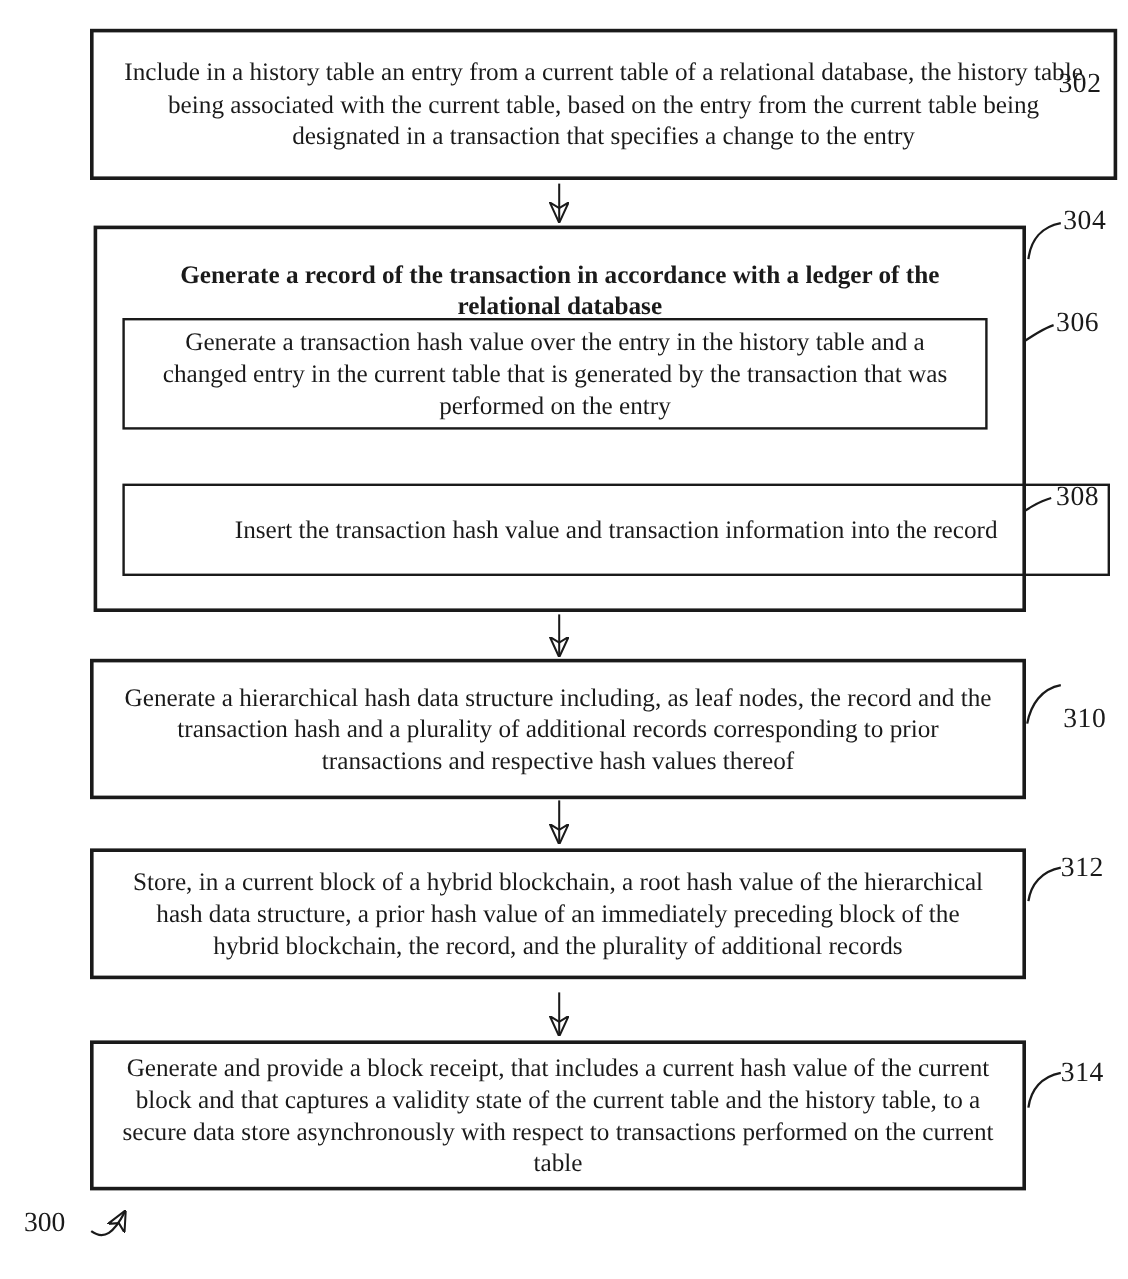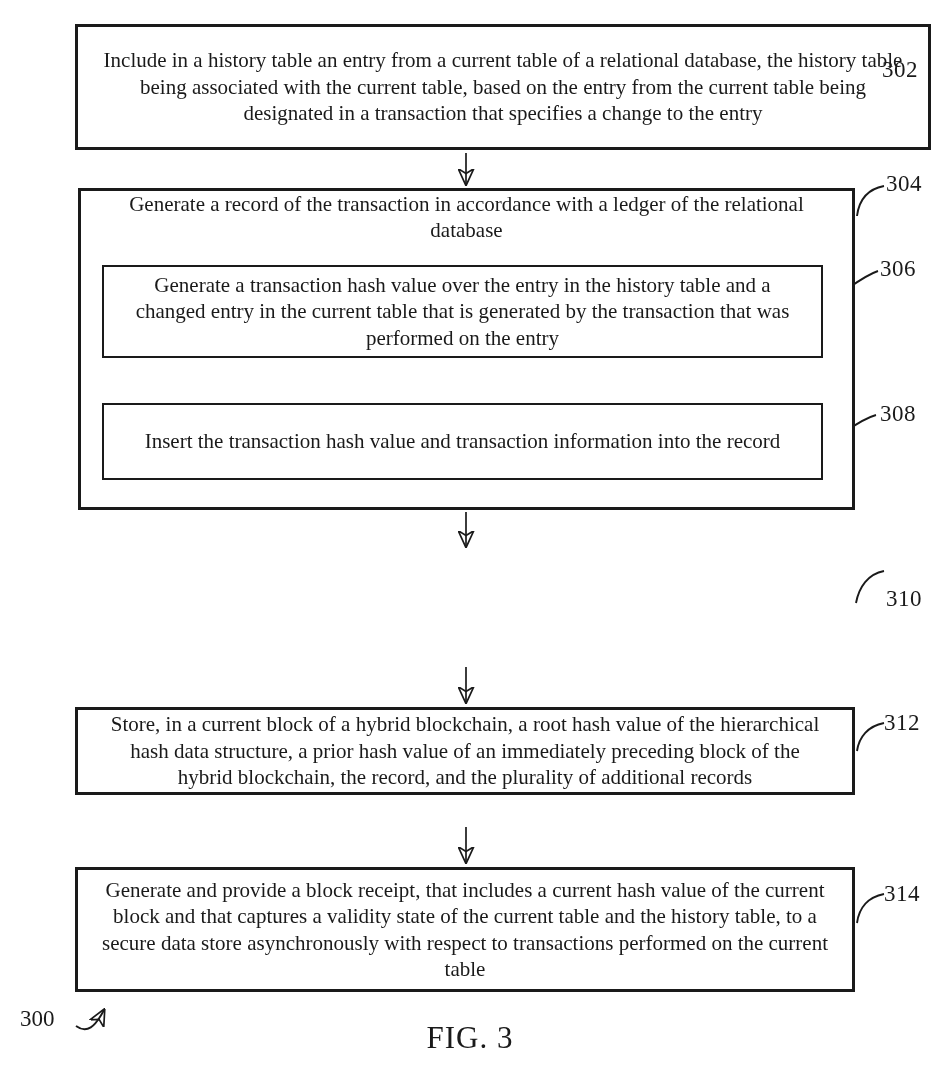--- a/index.html
+++ b/index.html
@@ -33,21 +33,21 @@
   }
   .box-text {
     text-align: center;
     font-size: 21px;
     line-height: 1.26;
     padding: 2px 24px;
   }
   .box-inner { border-width: 2px; background: transparent; font-family: Liberation Serif, serif; }
   .box-inner .box-text { padding: 2px 30px; }
   .box-container { align-items: flex-start; }
-  .box-container > .box-text { width: 100%; padding-top: 0; }
+  .box-container > .box-text { width: 100%; padding-top: 25px; font-weight: bold; }
   .ref-num {
     position: absolute;
     font-size: 23px;
     letter-spacing: 0.5px;
     white-space: nowrap;
   }
   .fig-ref-num {
     position: absolute;
     left: 20px;
     top: 1006px;
@@ -96,38 +96,40 @@
     <div class="box-text">Include in a history table an entry from a current table of a relational database, the history table being associated with the current table, based on the entry from the current table being designated in a transaction that specifies a change to the entry</div>
   </div>
 
   <div class="box box-container" style="left:78px; top:188px; width:777px; height:322px;">
     <div class="box-text">Generate a record of the transaction in accordance with a ledger of the relational database</div>
 
     <div class="box box-inner" style="left:21px; top:74px; width:721px; height:93px;">
       <div class="box-text">Generate a transaction hash value over the entry in the history table and a changed entry in the current table that is generated by the transaction that was performed on the entry</div>
     </div>
 
-    <div class="box box-inner" style="left:21px; top:212px; width:721px; height:77px;">
+    <div class="box box-inner" style="left:21px; top:212px; width:823px; height:77px;">
       <div class="box-text">Insert the transaction hash value and transaction information into the record</div>
     </div>
   </div>
 
+  <div class="box" style="left:75px; top:549px; width:780px; height:117px;">
+    <div class="box-text">Generate a hierarchical hash data structure including, as leaf nodes, the record and the transaction hash and a plurality of additional records corresponding to prior transactions and respective hash values thereof</div>
+  </div>
 
-  <div class="box" style="left:75px; top:707px; width:780px; height:88px;">
+  <div class="box" style="left:75px; top:707px; width:780px; height:109px;">
     <div class="box-text">Store, in a current block of a hybrid blockchain, a root hash value of the hierarchical hash data structure, a prior hash value of an immediately preceding block of the hybrid blockchain, the record, and the plurality of additional records</div>
   </div>
 
   <div class="box" style="left:75px; top:867px; width:780px; height:125px;">
     <div class="box-text">Generate and provide a block receipt, that includes a current hash value of the current block and that captures a validity state of the current table and the history table, to a secure data store asynchronously with respect to transactions performed on the current table</div>
   </div>
 
   <div class="ref-num" style="left:882px; top:57px;">302</div>
   <div class="ref-num" style="left:886px; top:171px;">304</div>
   <div class="ref-num" style="left:880px; top:256px;text-align:center;">306</div>
   <div class="ref-num" style="left:880px; top:401px;">308</div>
   <div class="ref-num" style="left:886px; top:586px;">310</div>
   <div class="ref-num" style="left:884px; top:710px;">312</div>
   <div class="ref-num" style="left:884px; top:881px;">314</div>
 
   <div class="fig-ref-num">300</div>
-  <div class="fig-caption">FIG. 3</div>
 
 </div>
 
 </body></html>

